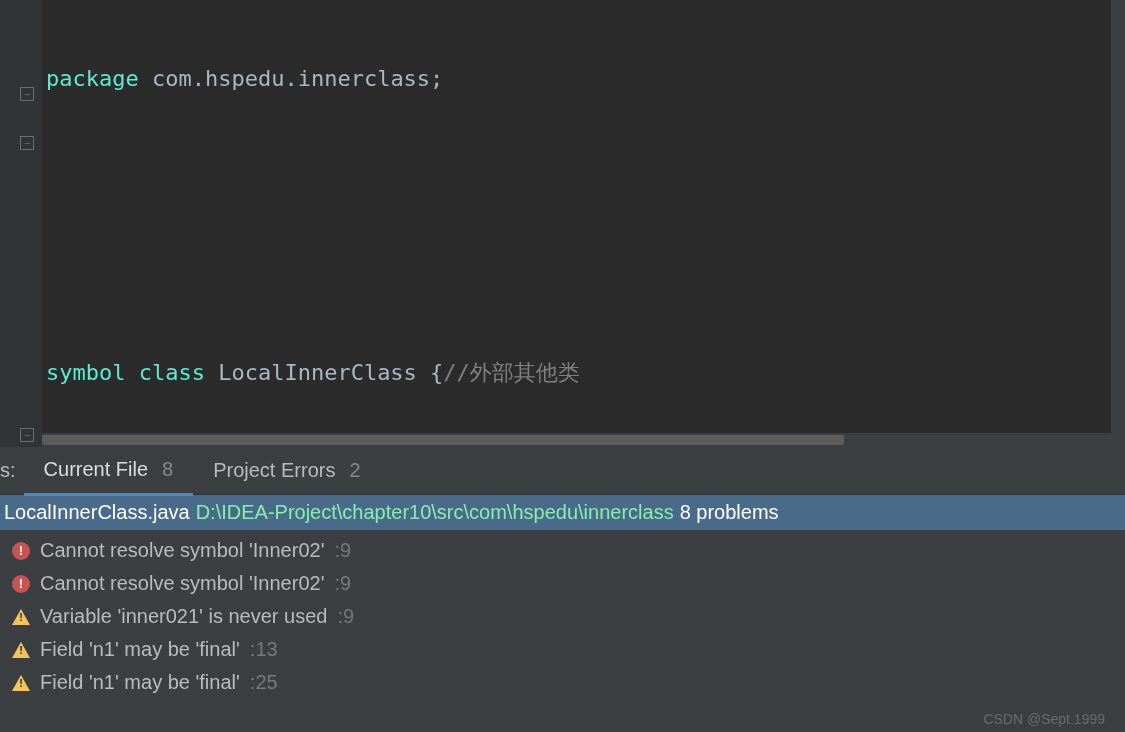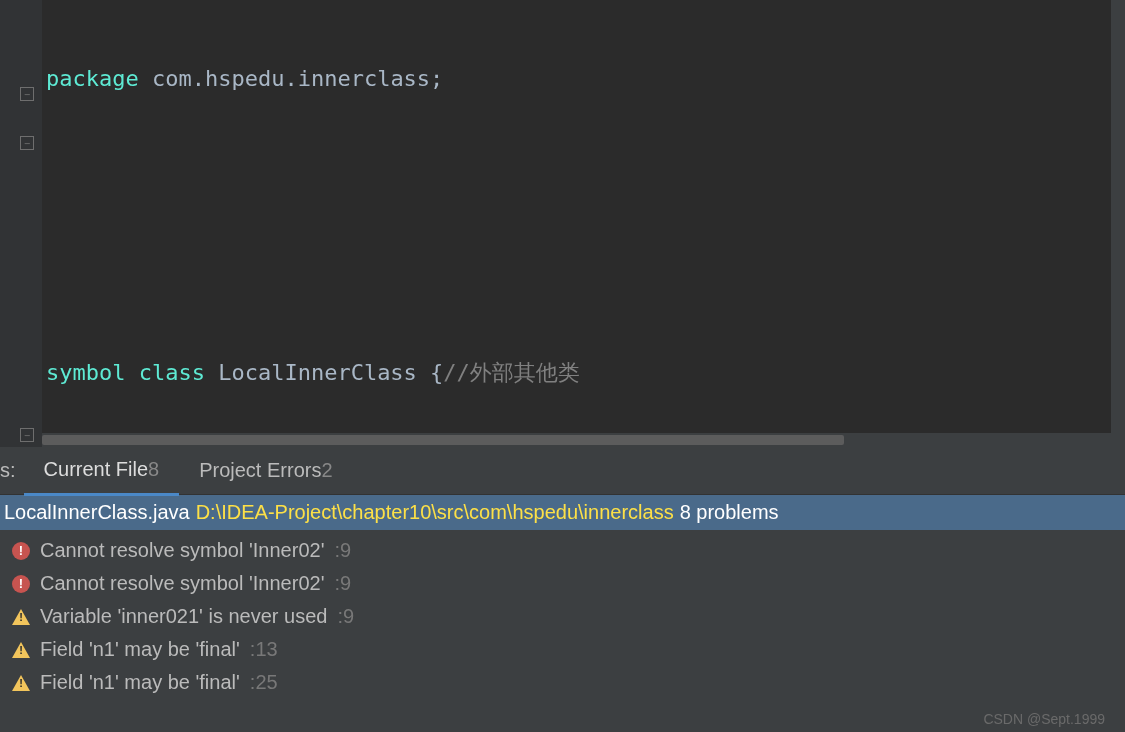--- a/index.html
+++ b/index.html
@@ -78,42 +78,42 @@
     }
     .tab-prefix {
       padding: 0 8px 0 0;
       color: #bbbbbb;
     }
     .tab {
       padding: 12px 20px;
       cursor: pointer;
       display: flex;
       align-items: center;
-      gap: 0;
+      gap: 14px;
       justify-content: space-between;
     }
     .tab.active {
       border-bottom: 3px solid #4a88c7;
       color: #dddddd;
     }
     .tab-count {
       color: #888888;
     }
     .file-header {
       background: #4a6a8a;
       color: #ffffff;
       padding: 6px 4px;
       font-family: 'Segoe UI', sans-serif;
       font-size: 20px;
       display: flex;
       align-items: center;
       gap: 6px;
     }
     .file-path {
-      color: #fde047;
+      color: #86efac;
     }
     .problems-list {
       padding: 4px 0;
     }
     .problem-item {
       display: flex;
       align-items: center;
       padding: 5px 12px;
       font-family: 'Segoe UI', sans-serif;
       font-size: 20px;

